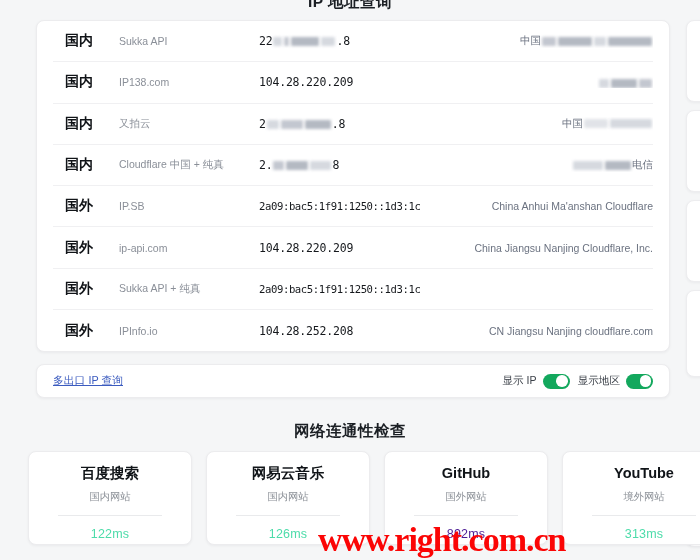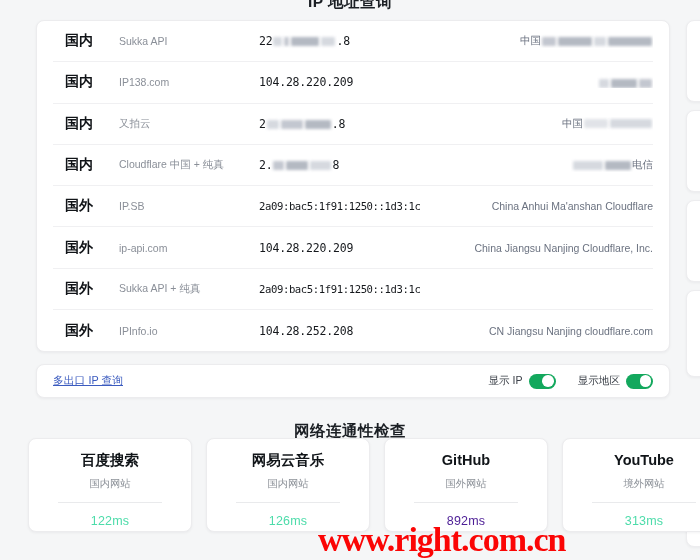--- a/index.html
+++ b/index.html
@@ -139,21 +139,21 @@
   #multi-link {
     font-size: 10.8px;
     color: #3b5bbf;
     text-decoration: underline;
     cursor: pointer;
   }
   .footer-right {
     margin-left: auto;
     display: flex;
     align-items: center;
-    gap: 22px;
+    gap: 8px;
   }
   .toggle-group {
     display: flex;
     align-items: center;
     gap: 6px;
   }
   .toggle-label {
     font-size: 10.6px;
     color: #3c4149;
     white-space: nowrap;
@@ -183,21 +183,21 @@
     background: #ffffff;
     border: 1px solid #ededef;
     border-radius: 8px;
     box-shadow: 0 1px 3px rgba(16,24,40,0.05);
   }
 
   
   #net-row {
     position: absolute;
     left: 28px;
-    top: 438px;
+    top: 451px;
     width: 672px;
     height: 105px;
     display: flex;
     gap: 14px;
   }
   .net-card {
     flex: 0 0 164px;
     height: 94px;
     background: #ffffff;
     border: 1px solid #ececee;

